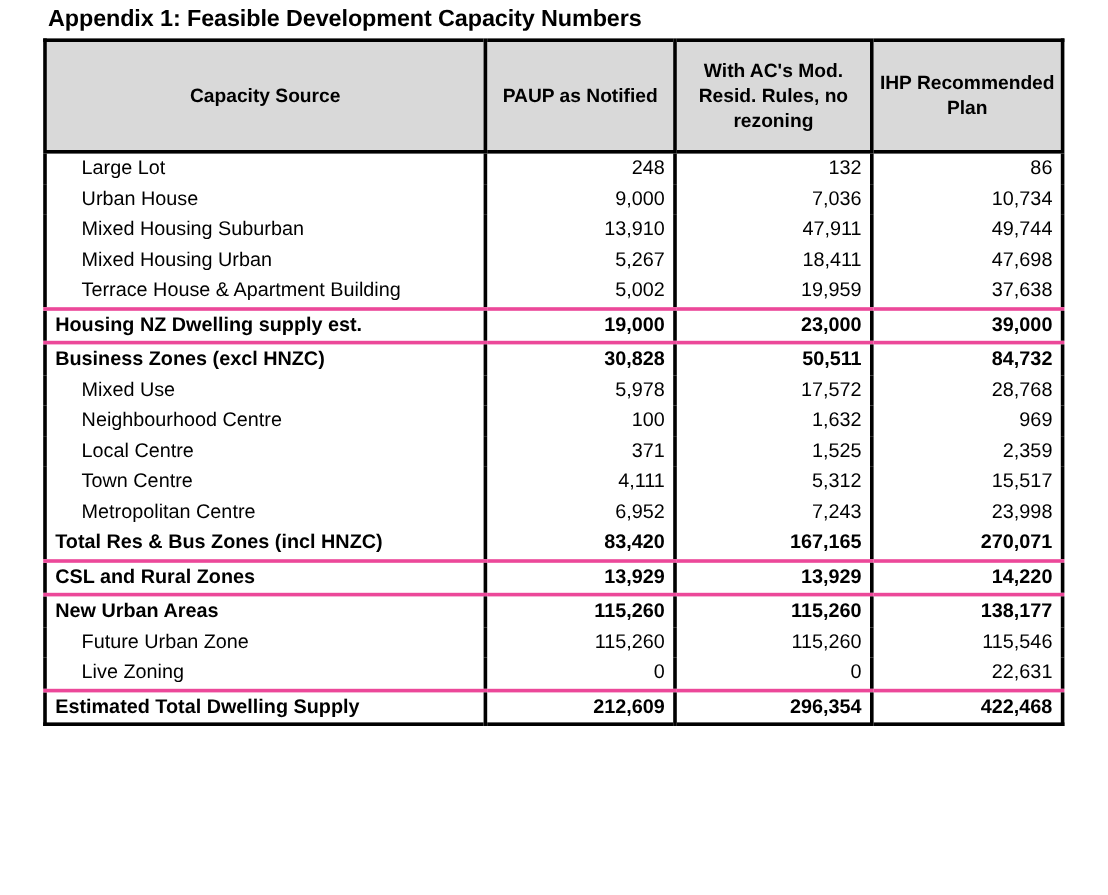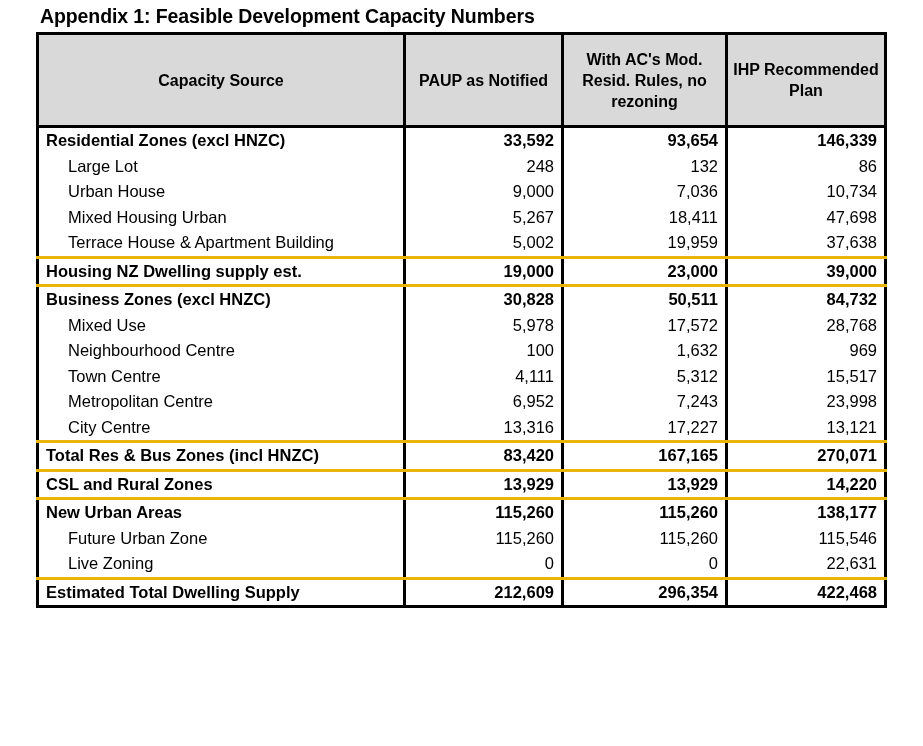--- a/index.html
+++ b/index.html
@@ -96,21 +96,21 @@
     text-align: right;
     padding-right: 7px;
   }
 
   
   tr.group td { font-weight: bold; }
   
   tr.sub td.lbl { padding-left: 29px; font-weight: normal; }
 
   
-  tr.section-end td { border-bottom: 3px solid #eab308; }
+  tr.section-end td { border-bottom: 3px solid #ec4899; }
 
   
   tr.total td { font-weight: bold; margin-top: 15px; }
 </style>
 </head>
 <body>
 
 <div id="page-root">
 
   <div class="doc-title">Appendix 1: Feasible Development Capacity Numbers</div>
@@ -125,37 +125,37 @@
       </colgroup>
       <thead>
         <tr>
           <th class="h-source">Capacity Source</th>
           <th class="sep-left">PAUP as Notified</th>
           <th class="sep-left">With AC's Mod. Resid. Rules, no rezoning</th>
           <th class="sep-left">IHP Recommended Plan</th>
         </tr>
       </thead>
       <tbody id="table-body">
-          <tr class="group">
-            <td class="lbl">Residential Zones (excl HNZC)</td>
-            <td class="num sep-left">33,592</td>
-            <td class="num sep-left">93,654</td>
-            <td class="num sep-left">146,339</td>
-          </tr>
           <tr class="sub">
             <td class="lbl">Large Lot</td>
             <td class="num sep-left">248</td>
             <td class="num sep-left">132</td>
             <td class="num sep-left">86</td>
           </tr>
           <tr class="sub">
             <td class="lbl">Urban House</td>
             <td class="num sep-left">9,000</td>
             <td class="num sep-left">7,036</td>
             <td class="num sep-left">10,734</td>
+          </tr>
+          <tr class="sub">
+            <td class="lbl">Mixed Housing Suburban</td>
+            <td class="num sep-left">13,910</td>
+            <td class="num sep-left">47,911</td>
+            <td class="num sep-left">49,744</td>
           </tr>
           <tr class="sub">
             <td class="lbl">Mixed Housing Urban</td>
             <td class="num sep-left">5,267</td>
             <td class="num sep-left">18,411</td>
             <td class="num sep-left">47,698</td>
           </tr>
           <tr class="sub section-end">
             <td class="lbl">Terrace House &amp; Apartment Building</td>
             <td class="num sep-left">5,002</td>
@@ -180,36 +180,36 @@
             <td class="num sep-left">17,572</td>
             <td class="num sep-left">28,768</td>
           </tr>
           <tr class="sub">
             <td class="lbl">Neighbourhood Centre</td>
             <td class="num sep-left">100</td>
             <td class="num sep-left">1,632</td>
             <td class="num sep-left">969</td>
           </tr>
           <tr class="sub">
+            <td class="lbl">Local Centre</td>
+            <td class="num sep-left">371</td>
+            <td class="num sep-left">1,525</td>
+            <td class="num sep-left">2,359</td>
+          </tr>
+          <tr class="sub">
             <td class="lbl">Town Centre</td>
             <td class="num sep-left">4,111</td>
             <td class="num sep-left">5,312</td>
             <td class="num sep-left">15,517</td>
           </tr>
           <tr class="sub">
             <td class="lbl">Metropolitan Centre</td>
             <td class="num sep-left">6,952</td>
             <td class="num sep-left">7,243</td>
             <td class="num sep-left">23,998</td>
-          </tr>
-          <tr class="sub section-end">
-            <td class="lbl">City Centre</td>
-            <td class="num sep-left">13,316</td>
-            <td class="num sep-left">17,227</td>
-            <td class="num sep-left">13,121</td>
           </tr>
           <tr class="total section-end">
             <td class="lbl">Total Res &amp; Bus Zones (incl HNZC)</td>
             <td class="num sep-left">83,420</td>
             <td class="num sep-left">167,165</td>
             <td class="num sep-left">270,071</td>
           </tr>
           <tr class="total section-end">
             <td class="lbl">CSL and Rural Zones</td>
             <td class="num sep-left">13,929</td>

